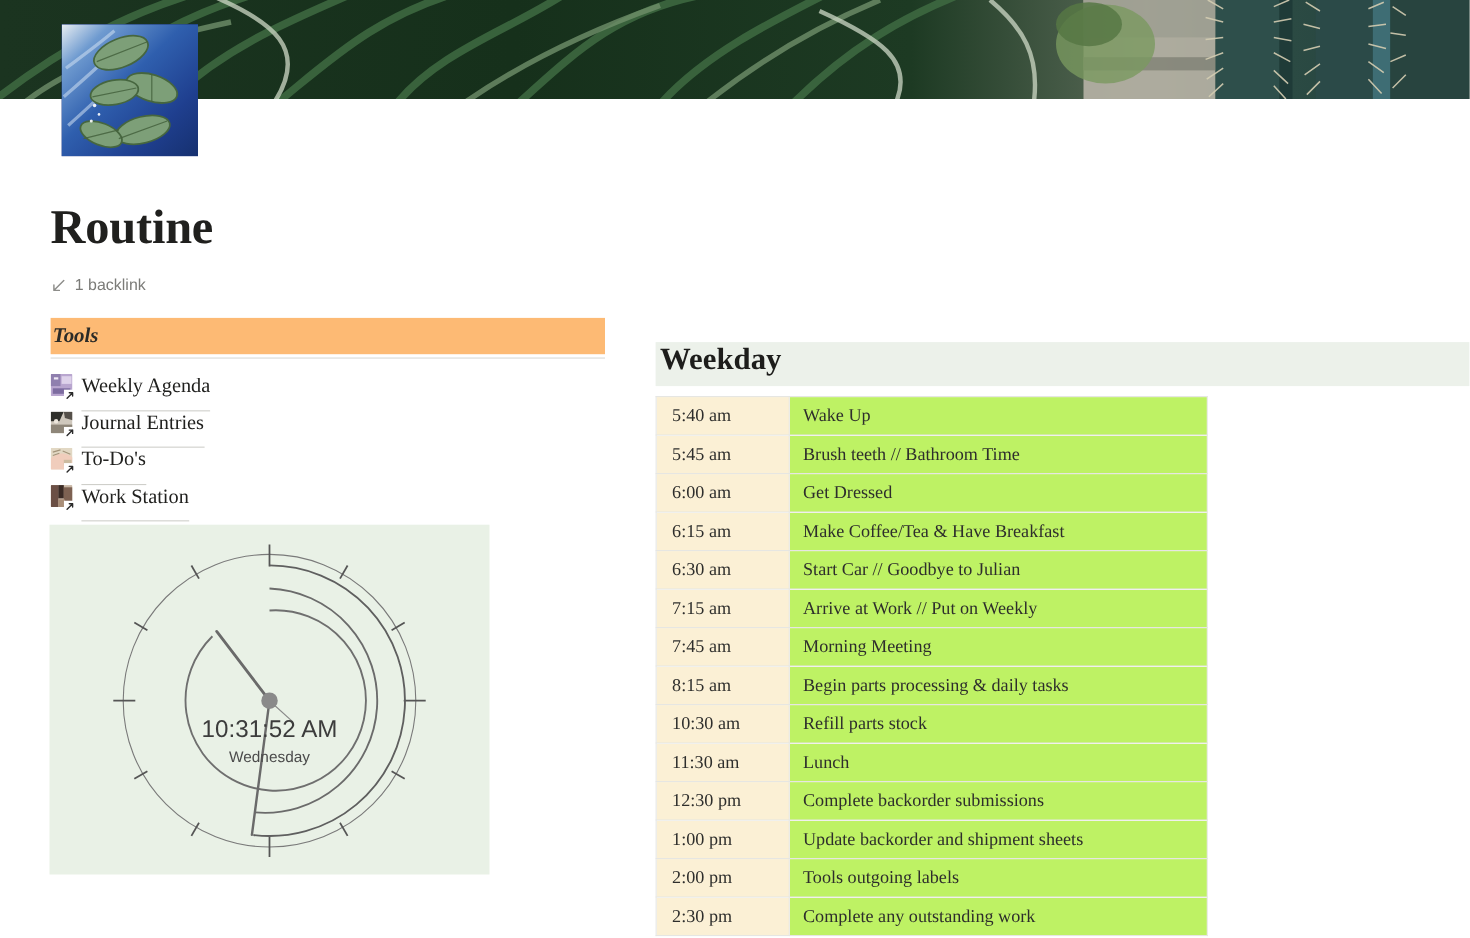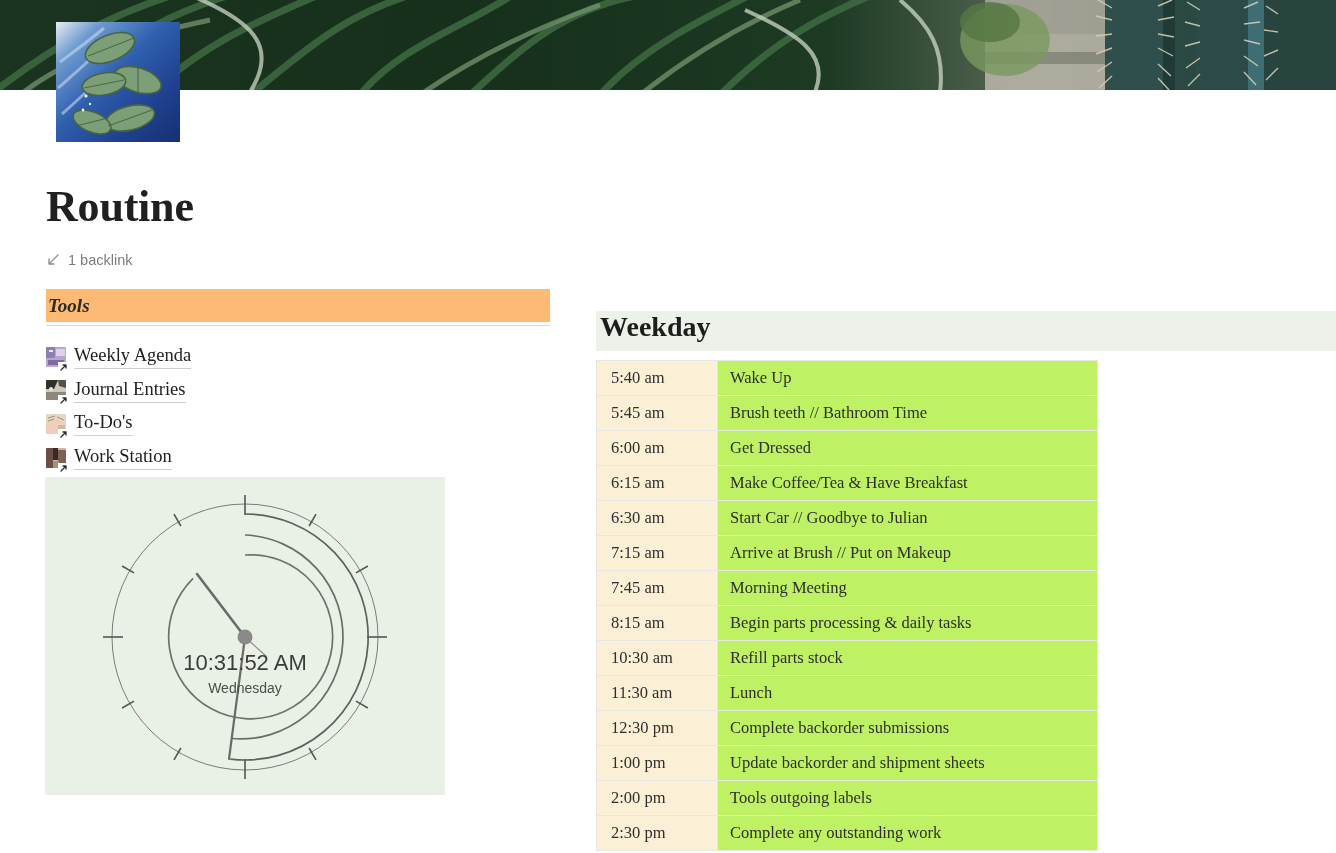--- a/index.html
+++ b/index.html
@@ -89,21 +89,20 @@
     width: 504px; height: 1px;
     background: #d9d9d6;
   }
   .tools-list {
     position: absolute;
     left: 46px; top: 340px;
     width: 504px;
   }
   .tool-item {
     display: flex;
-    align-items: center;
     height: 33.6px;
     gap: 8px;
   }
   .tool-thumb {
     position: relative;
     width: 20px; height: 20px;
     flex: 0 0 20px;
     overflow: visible;
   }
   .tool-thumb .thumb-img {
@@ -457,21 +456,21 @@
         <tr>
           <td class="time-cell"> 6:15 am</td>
           <td class="task-cell">Make Coffee/Tea &amp; Have Breakfast</td>
         </tr>
         <tr>
           <td class="time-cell">6:30 am</td>
           <td class="task-cell">Start Car // Goodbye to Julian</td>
         </tr>
         <tr>
           <td class="time-cell">7:15 am</td>
-          <td class="task-cell">Arrive at Brush // Put on Makeup</td>
+          <td class="task-cell">Arrive at Work // Put on Weekly</td>
         </tr>
         <tr>
           <td class="time-cell">7:45 am</td>
           <td class="task-cell">Morning Meeting</td>
         </tr>
         <tr>
           <td class="time-cell">8:15 am</td>
           <td class="task-cell">Begin parts processing  &amp; daily tasks</td>
         </tr>
         <tr>

